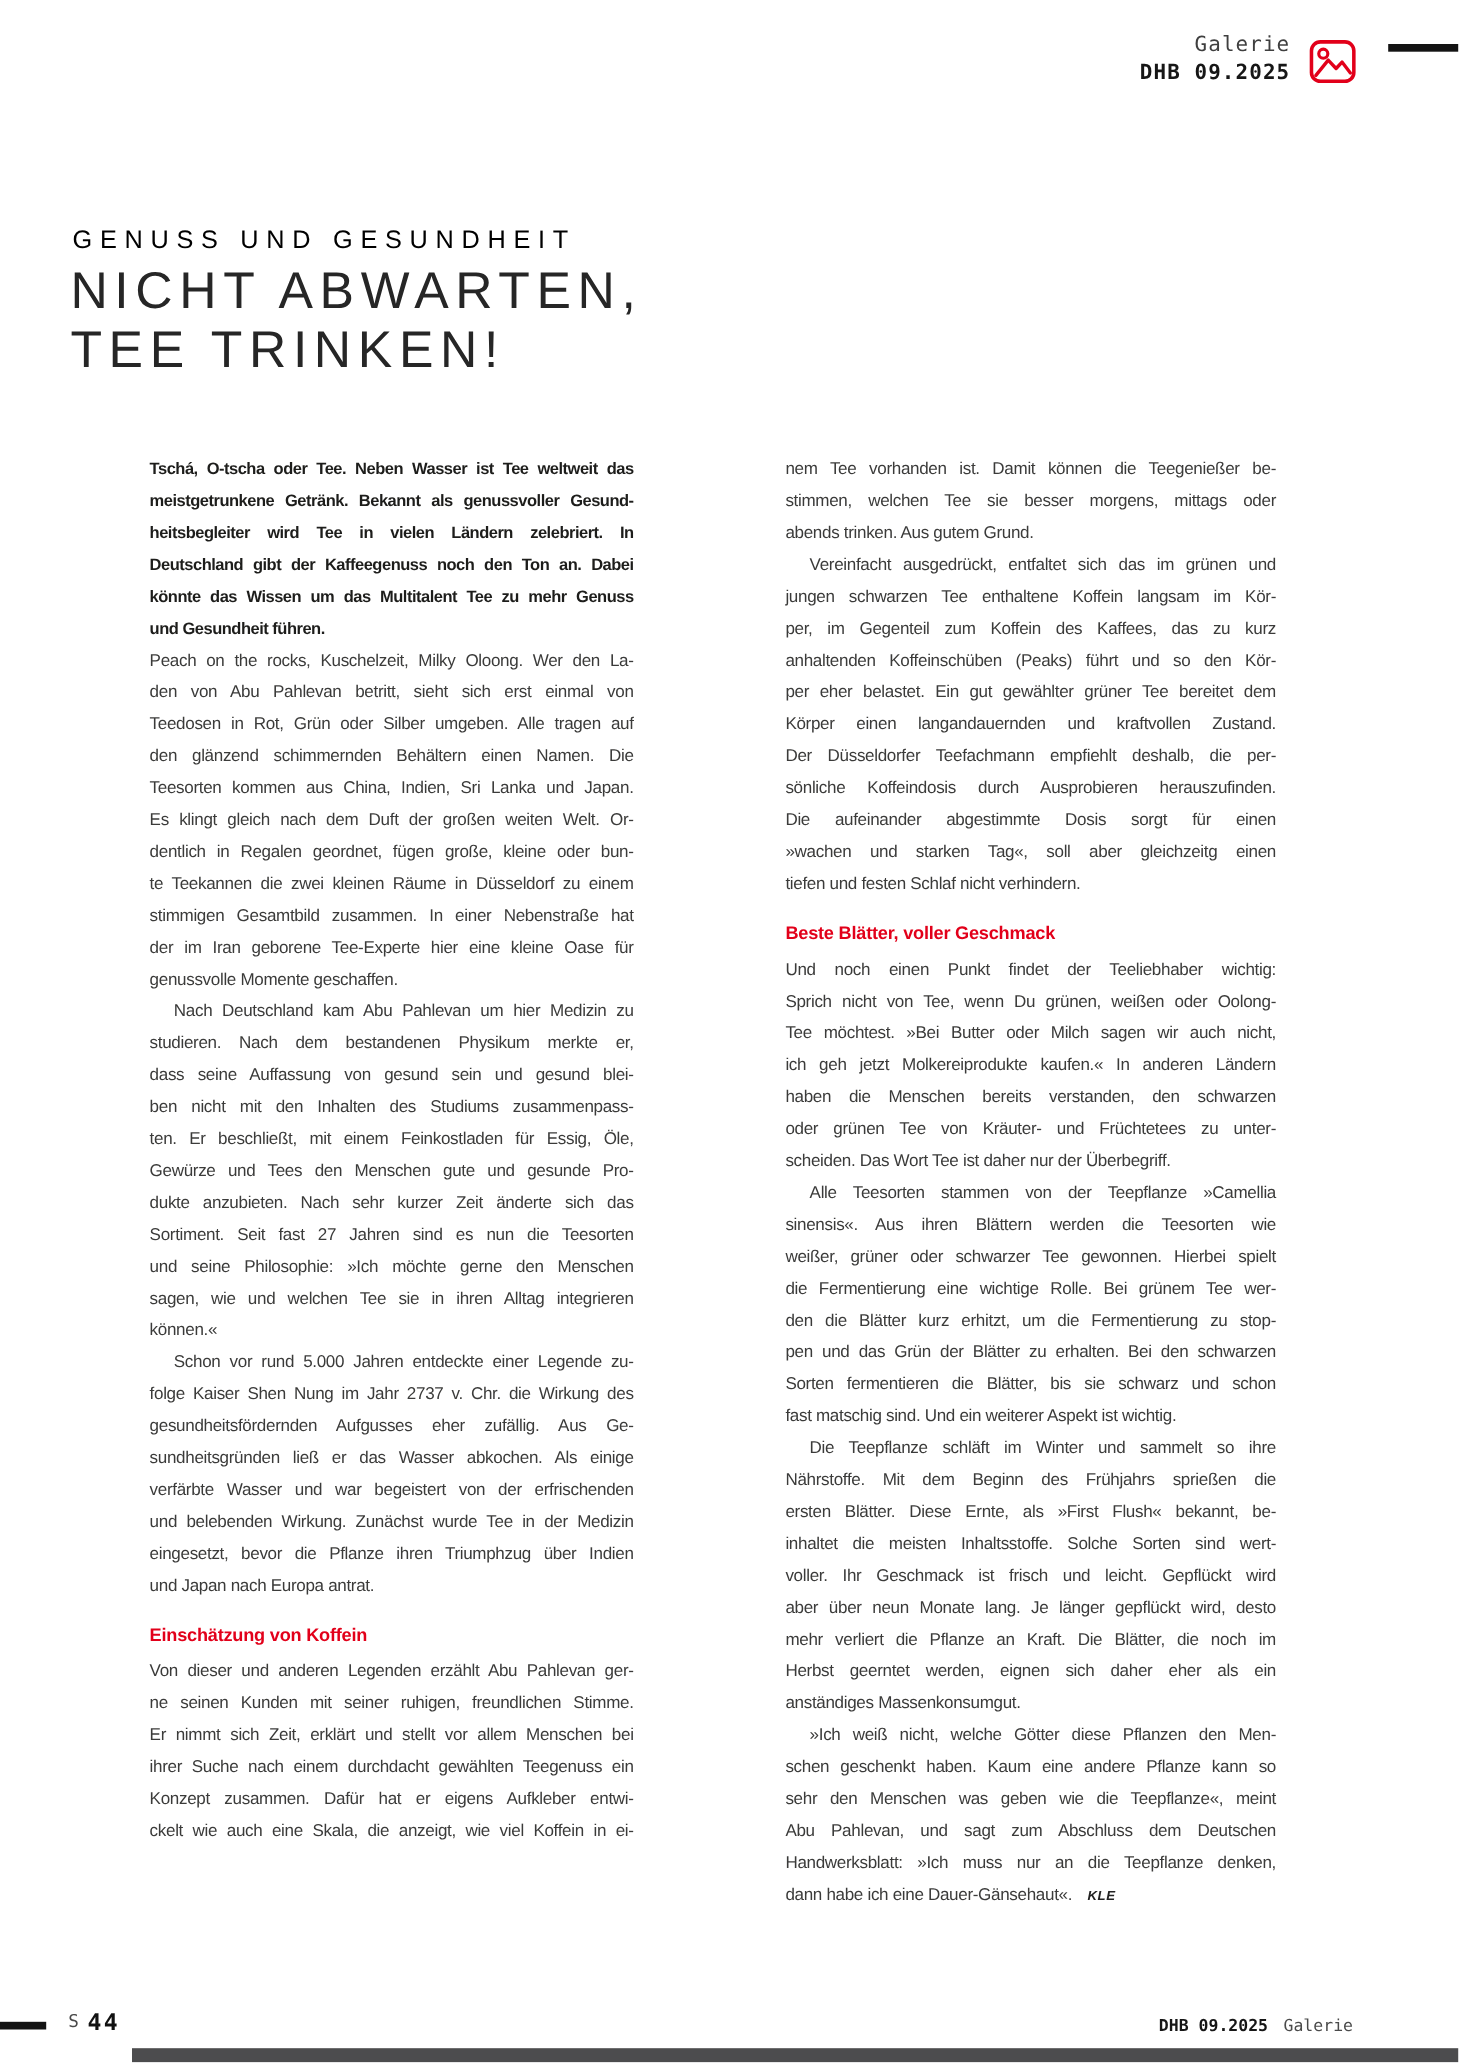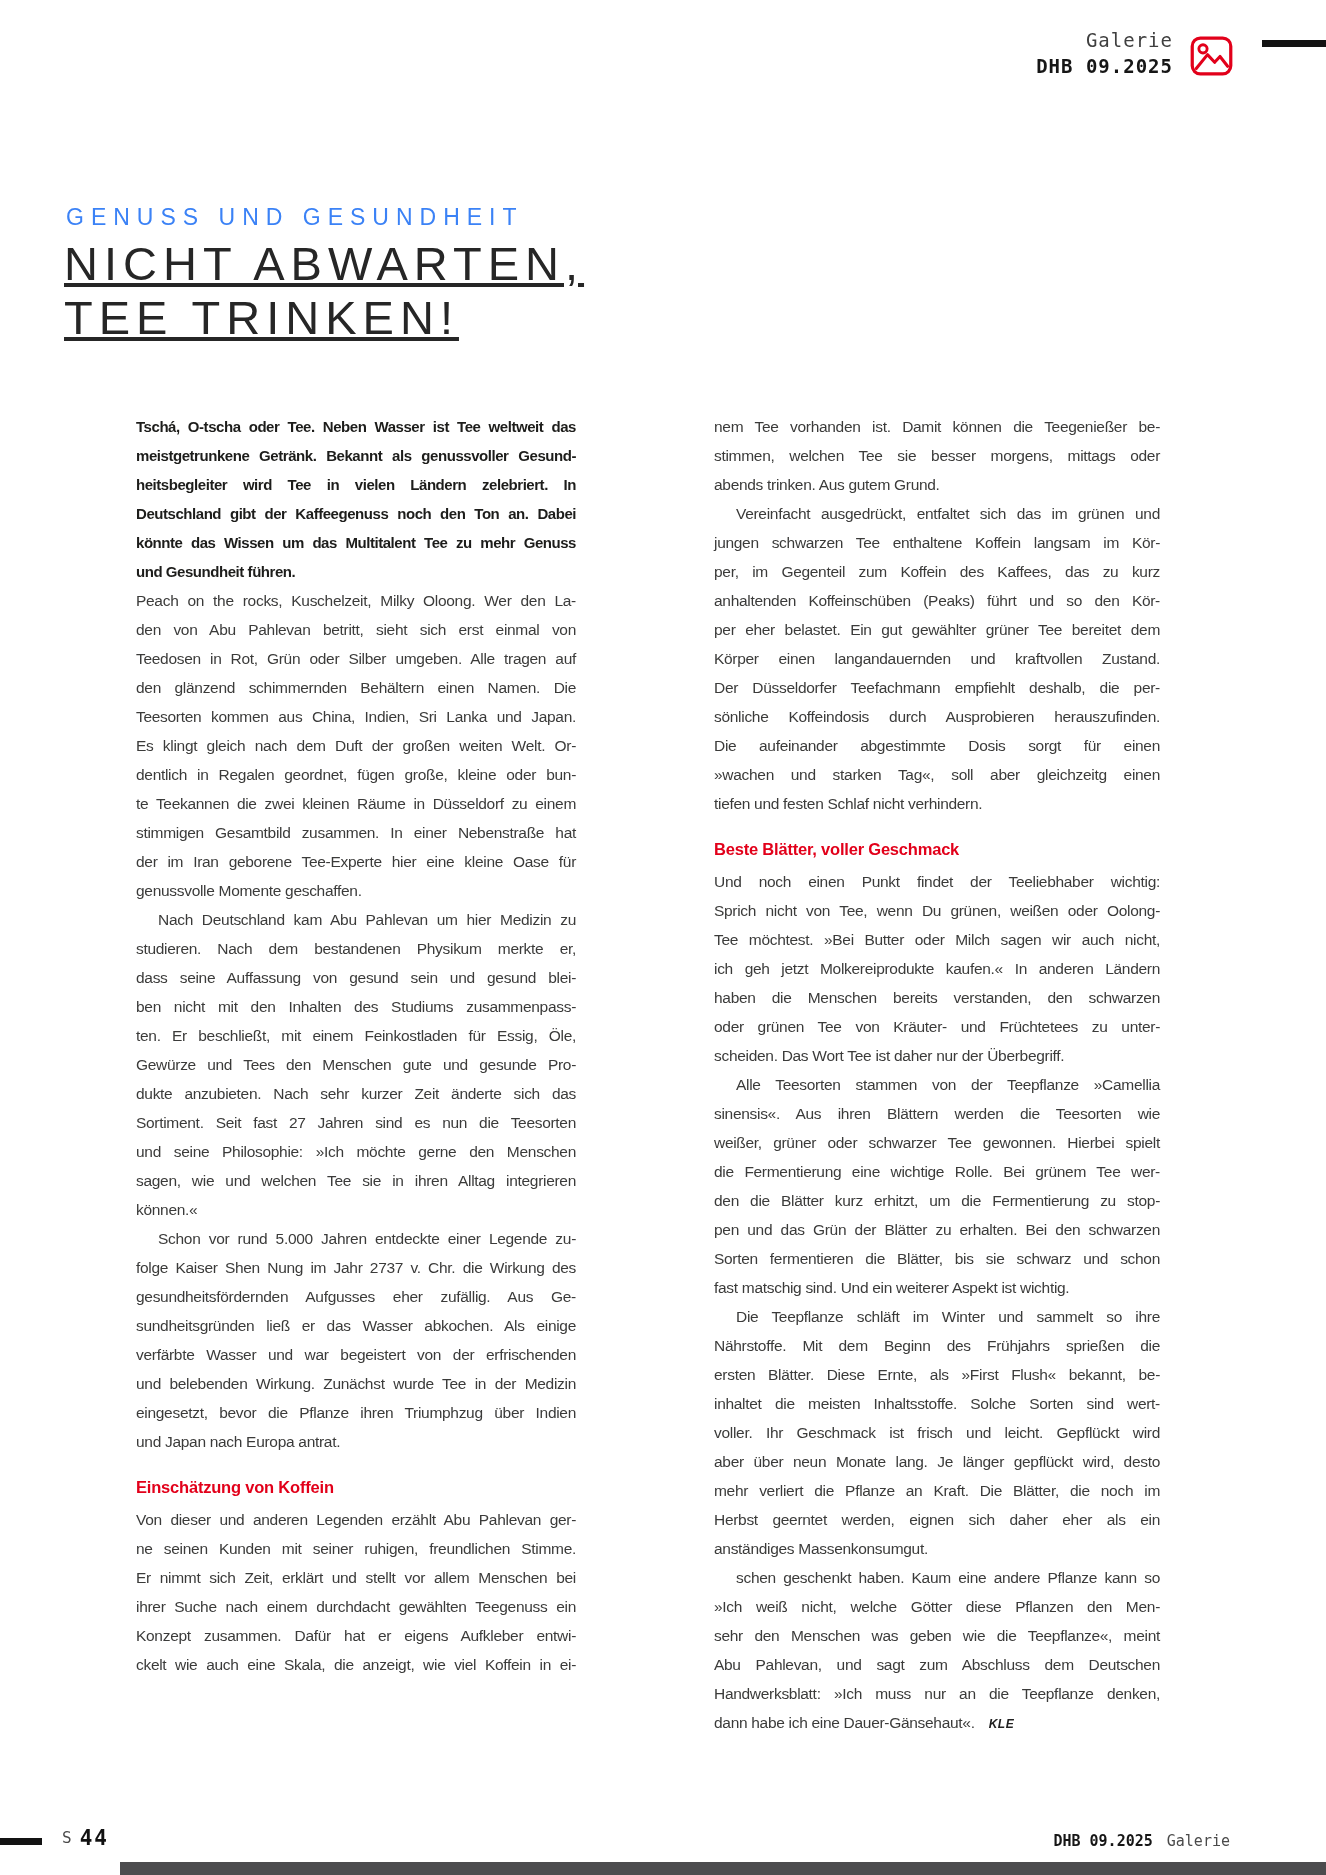--- a/index.html
+++ b/index.html
@@ -17,25 +17,25 @@
     position:absolute; top:55px; right:153px;
     font-family:"DejaVu Sans Mono", monospace; font-size:19px; font-weight:bold;
     letter-spacing:1px; color:#161616; white-space:nowrap;
   }
   .hdr-icon { position:absolute; top:35px; left:1190px; width:43px; height:42px; }
   .hdr-bar { position:absolute; top:40px; left:1262px; right:0; height:7px; background:#131313; }
 
   
   .kicker {
     position:absolute; left:66px; top:204px;
-    font-size:23px; letter-spacing:7px; color:#3b82f6; white-space:nowrap;
+    font-size:23px; letter-spacing:7px; color:#000000; white-space:nowrap;
   }
   .headline {
     position:absolute; left:64px; top:237px;
-    font-size:47px; line-height:54px; letter-spacing:6px; color:#262626; white-space:nowrap;text-decoration:underline;
+    font-size:47px; line-height:54px; letter-spacing:6px; color:#262626; white-space:nowrap;
   }
 
   
   .cols { position:absolute; left:136px; top:412px; display:flex; gap:138px; }
   .col-1 { width:440px; }
   .col-2 { width:446px; }
   .bodytext { font-size:15.5px; line-height:29px; letter-spacing:-0.3px; color:#3b3b3a; }
   .intro {
     font-weight:bold; font-size:15px; letter-spacing:-0.45px;
     color:#1d1d1b; 
@@ -195,22 +195,22 @@
           <div>Nährstoffe. Mit dem Beginn des Frühjahrs sprießen die</div>
           <div>ersten Blätter. Diese Ernte, als »First Flush« bekannt, be-</div>
           <div>inhaltet die meisten Inhaltsstoffe. Solche Sorten sind wert-</div>
           <div>voller. Ihr Geschmack ist frisch und leicht. Gepflückt wird</div>
           <div>aber über neun Monate lang. Je länger gepflückt wird, desto</div>
           <div>mehr verliert die Pflanze an Kraft. Die Blätter, die noch im</div>
           <div>Herbst geerntet werden, eignen sich daher eher als ein</div>
           <div>anständiges Massenkonsumgut.</div>
         </div>
       <div class="bodytext just allj indent">
+          <div>»Ich weiß nicht, welche Götter diese Pflanzen den Men-</div>
           <div>schen geschenkt haben. Kaum eine andere Pflanze kann so</div>
-          <div>»Ich weiß nicht, welche Götter diese Pflanzen den Men-</div>
           <div>sehr den Menschen was geben wie die Teepflanze«, meint</div>
           <div>Abu Pahlevan, und sagt zum Abschluss dem Deutschen</div>
           <div>Handwerksblatt: »Ich muss nur an die Teepflanze denken,</div>
         </div>
       <div class="bodytext final-line">
         <span>dann habe ich eine Dauer-Gänsehaut«.</span><span class="author">KLE</span>
       </div>
     </div>
   </div>
 

